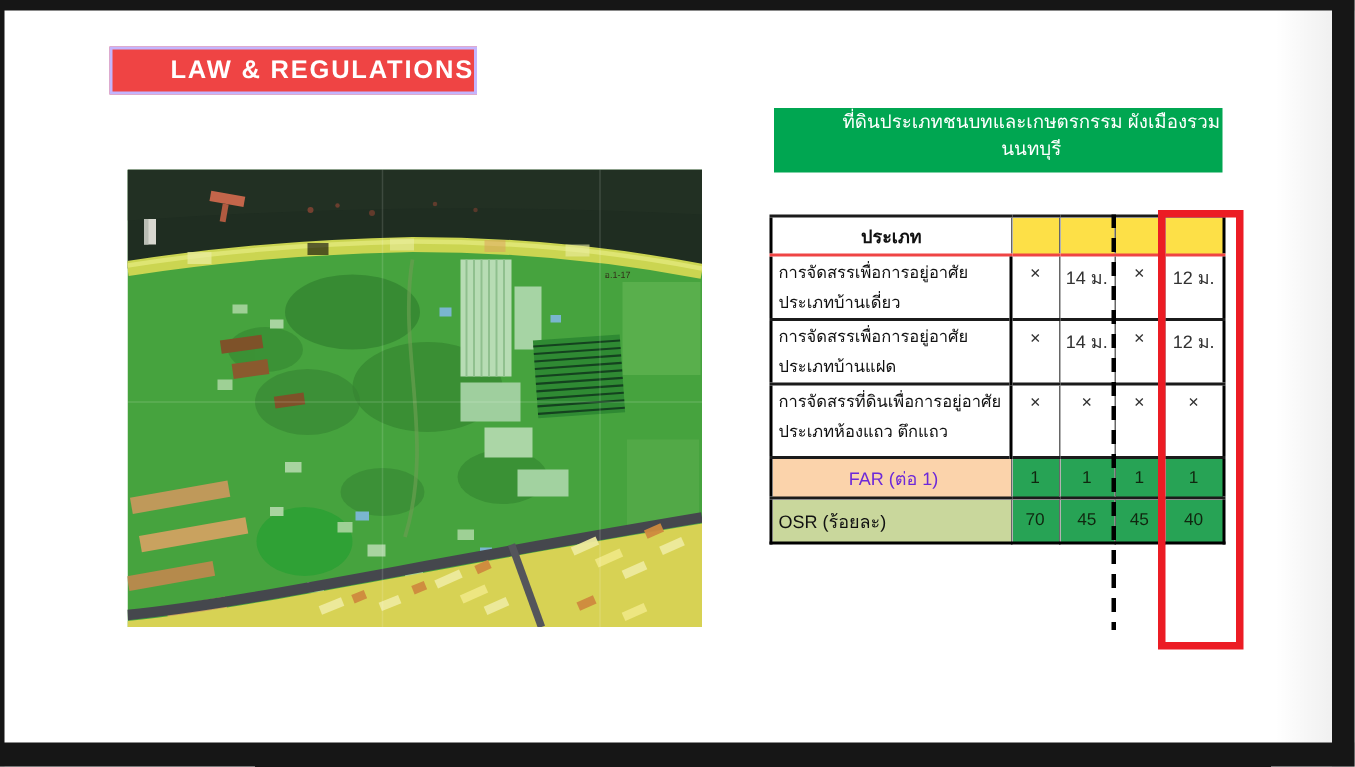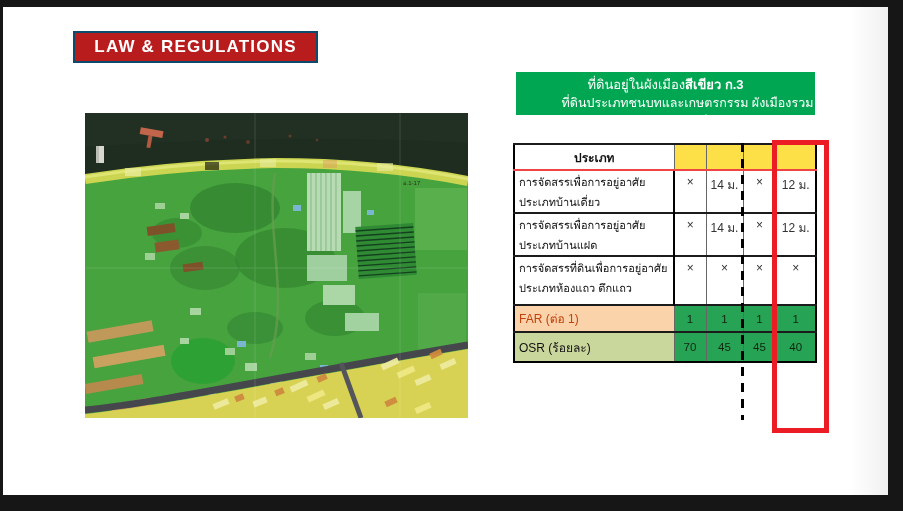--- a/index.html
+++ b/index.html
@@ -8,22 +8,22 @@
   
   .frame{position:absolute;background:#161616;z-index:20;}
   .frame-top{left:0;top:0;width:903px;height:7px;}
   .frame-bottom{left:0;top:495px;width:903px;height:16px;}
   .frame-right{left:888px;top:0;width:15px;height:511px;}
   .frame-left{left:0;top:0;width:3px;height:511px;}
   .edge-shade{position:absolute;left:850px;top:7px;width:38px;height:488px;
               background:linear-gradient(to right,rgba(0,0,0,0),rgba(0,0,0,0.06));z-index:1;}
 
   
-  .title-box{position:absolute;left:73px;top:31px;width:241px;height:28px;background:#b91c1c;
-             border:2px solid #0c4a6e;display:flex;align-items:center;justify-content:center;z-index:2;}
+  .title-box{position:absolute;left:73px;top:31px;width:241px;height:28px;background:#ef4444;
+             border:2px solid #c4b5fd;display:flex;align-items:center;justify-content:flex-end;z-index:2;}
   .title-box span{color:#ffffff;font-weight:bold;font-size:17px;letter-spacing:1.2px;}
 
   
   .banner{position:absolute;left:516px;top:72px;width:299px;height:43px;background:#00a651;
           color:#ffffff;text-align:center;z-index:2;}
   .banner .l1{font-size:13px;margin-top:3px;line-height:19px;}
   .banner .l1 b{font-weight:bold;}
   .banner .l2{font-size:12.5px;line-height:18px;margin-left:44px;}
 
   
@@ -38,21 +38,21 @@
   .tbl tr.far{height:27px;}
   .tbl tr.osr{height:30px;}
   .tbl td.lbl{border-right:2px solid #000;padding:1px 2px 0 4px;font-size:11px;line-height:20px;
               color:#111;vertical-align:top;background:#fff;}
   .tbl tr.hdr td{border-bottom:2px solid #ef4444;}
   .tbl td{border-top:2px solid #1b1b1b;}
   .tbl td.cat{text-align:center;font-weight:bold;font-size:12px;color:#111;vertical-align:middle;background:#fff;}
   .tbl td.kcol{background:#fde047;text-align:center;font-size:11.5px;color:#08240f;vertical-align:middle;padding-left:40px;}
   .tbl td.val{text-align:center;vertical-align:top;padding-top:4px;font-size:12px;color:#333;background:#fff;}
   .tbl td.gval{background:#27a355;text-align:center;vertical-align:middle;font-size:11.5px;color:#10260f;}
-  .tbl td.farlbl{background:#fbd3ab;font-size:12px;color:#c2410c;padding-left:4px;vertical-align:middle;}
+  .tbl td.farlbl{background:#fbd3ab;font-size:12px;color:#6d28d9;padding-left:4px;vertical-align:middle;text-align:center;}
   .tbl td.osrlbl{background:#c9d79c;font-size:12px;color:#111;padding-left:4px;vertical-align:middle;}
 
   
   .dash-line{position:absolute;left:741px;top:143px;width:3px;height:277px;z-index:5;
              background:repeating-linear-gradient(to bottom,#000 0 9px,transparent 9px 16px);}
   
   .red-box{position:absolute;left:772px;top:140px;width:47px;height:283px;border:5px solid #ec1c24;z-index:6;}
 </style>
 </head>
 <body>
@@ -176,21 +176,20 @@
       <g stroke="#ffffff" stroke-width="1" opacity="0.13">
         <path d="M170,0 V305"></path>
           <path d="M315,0 V305"></path>
           <path d="M0,155 H383"></path>
       </g>
       <text x="318" y="72" font-size="6" fill="#33301a">อ.1-17</text>
     </svg>
   </div>
 
   <div class="banner">
-    <div class="l1"><span>ที่ดินอยู่ในผังเมือง</span><b>สีเขียว ก.3</b></div>
     <div class="l2">ที่ดินประเภทชนบทและเกษตรกรรม ผังเมืองรวมนนทบุรี</div>
   </div>
 
   <table class="tbl">
     <colgroup>
         <col style="width:160px">
         <col style="width:32px">
         <col style="width:37px">
         <col style="width:33px">
         <col style="width:40px">

